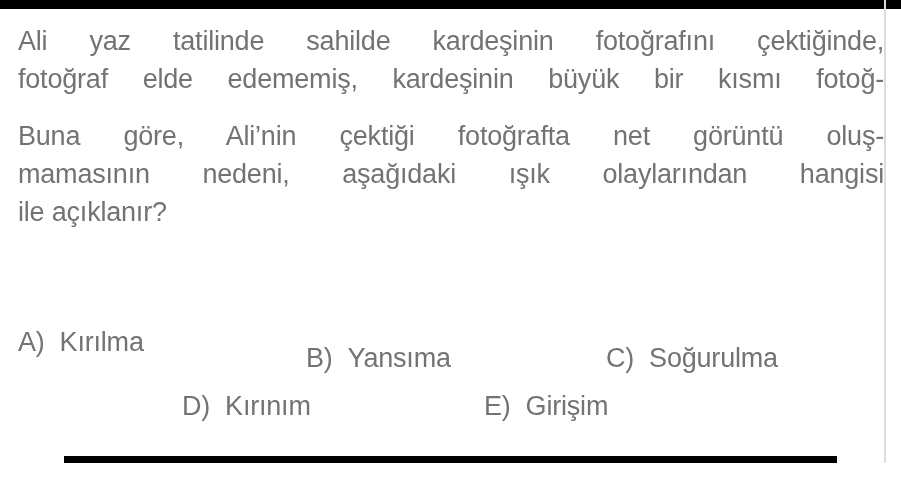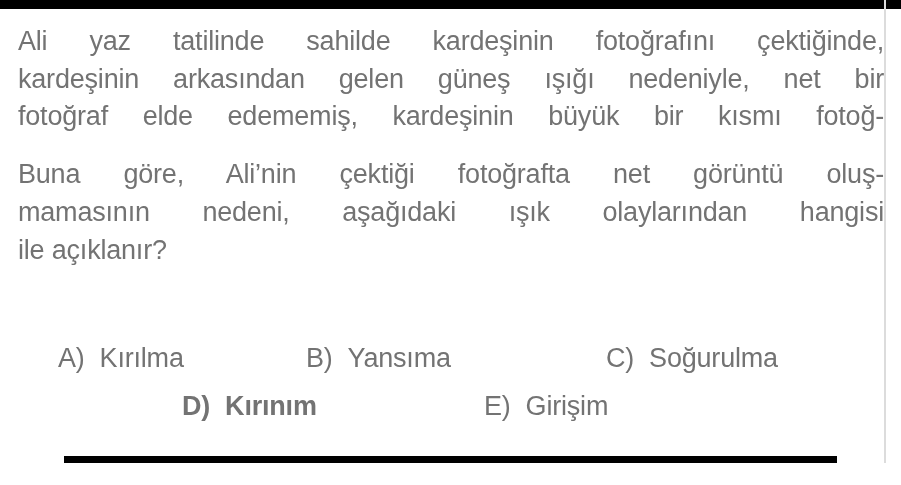--- a/index.html
+++ b/index.html
@@ -49,39 +49,38 @@
     text-align-last: justify;
   }
   .opt {
     position: absolute;
     font-size: 27px;
     line-height: 37px;
     letter-spacing: -0.2px;
     white-space: nowrap;
   }
   .opt .opt-label { display: inline-block; margin-right: 15px; }
-  #opt-a { left: 18px;  top: 340px; margin-left: 40px; }
+  #opt-a { left: 18px;  top: 324px; }
   #opt-b { left: 306px; top: 340px; }
   #opt-c { left: 606px; top: 340px; }
-  #opt-d { left: 182px; top: 388px; font-weight: bold; }
+  #opt-d { left: 182px; top: 388px; }
   #opt-e { left: 484px; top: 388px; }
 </style>
 </head>
 <body>
 
 <div class="page">
 
   <div class="scan-bar-top"></div>
   <div class="column-rule"></div>
 
   <div class="content">
 
     <div class="body-par">
       <div class="ln just">Ali yaz tatilinde sahilde kardeşinin fotoğrafını çektiğinde,</div>
-      <div class="ln just">kardeşinin arkasından gelen güneş ışığı nedeniyle, net bir</div>
       <div class="ln just">fotoğraf elde edememiş, kardeşinin büyük bir kısmı fotoğ-</div>
     </div>
 
     <div class="stem-par">
       <div class="ln just">Buna göre, Ali’nin çektiği fotoğrafta net görüntü oluş-</div>
       <div class="ln just">mamasının nedeni, aşağıdaki ışık olaylarından hangisi</div>
       <div class="ln">ile açıklanır?</div>
     </div>
 
   </div>

